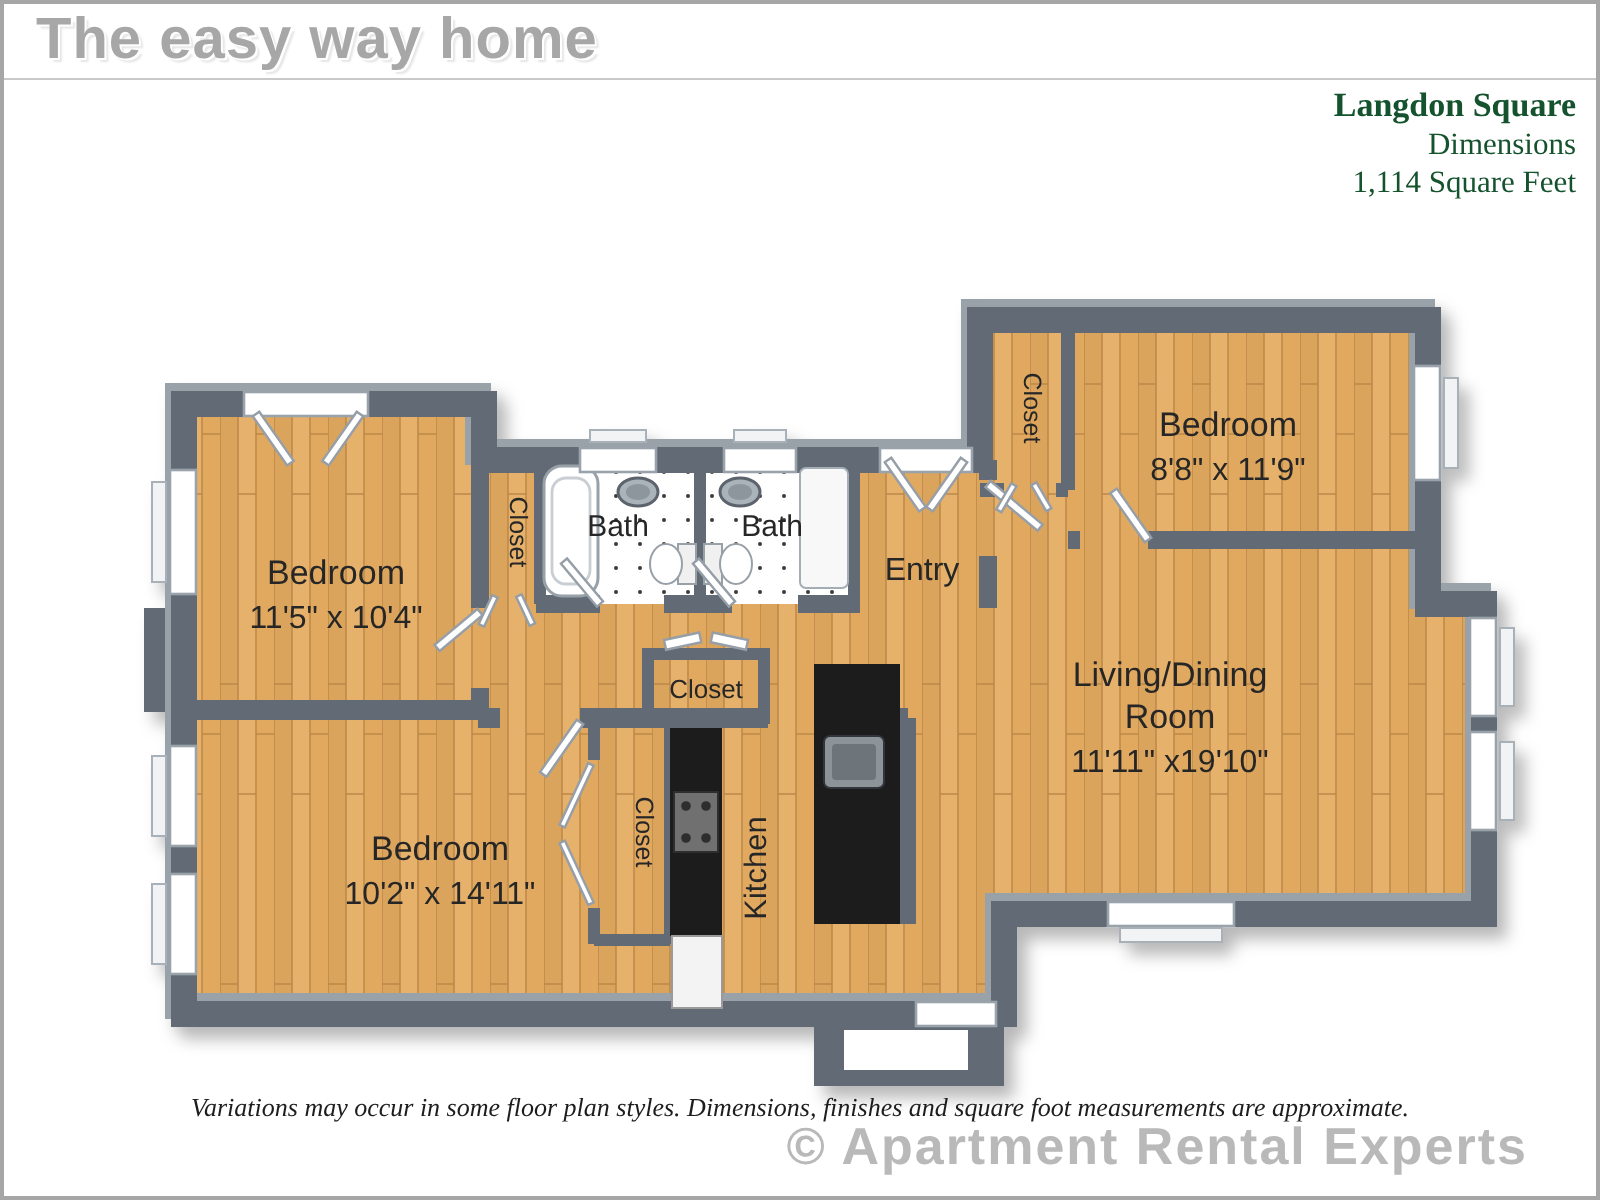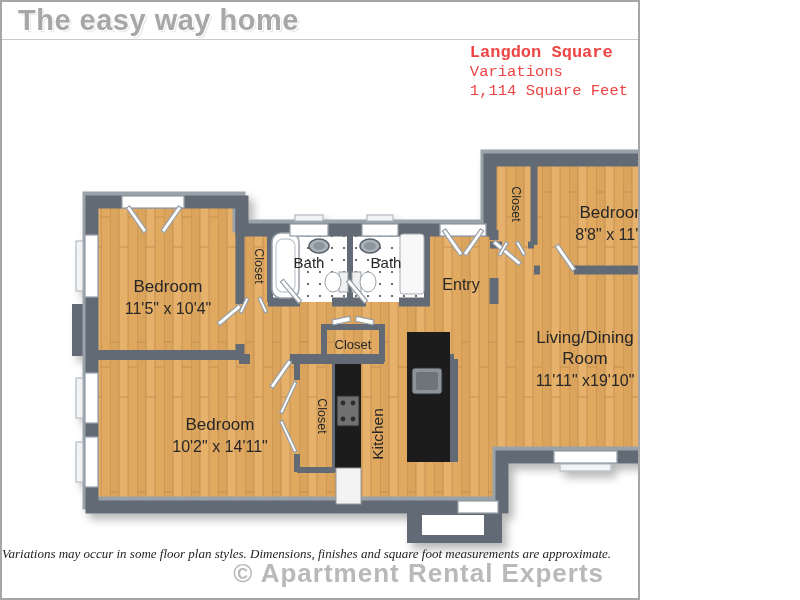--- a/index.html
+++ b/index.html
@@ -1,25 +1,25 @@
 <!DOCTYPE html>
 <html style="--wall: #626b75; --wall_top: #99a1a9; --floor_wood: #e2ab63; --counter: #1b1b1b; --tile_dot: #3a3a3a;"><head>
 <meta charset="utf-8">
 <style>
   html,body{margin:0;padding:0;background:#ffffff;}
-  .page{position:relative;width:640px;height:600px;background:#fff;border:2px solid #a6a6a6;
+  .page{position:relative;width:800px;height:600px;background:#fff;border:2px solid #a6a6a6;
         box-sizing:border-box;font-family:"Liberation Sans",sans-serif;overflow:hidden;}
   .header{position:absolute;top:0;left:0;right:0;height:37px;border-bottom:1px solid #c9c9c9;background:#fff;}
   .brand{position:absolute;top:2px;left:16px;font-size:29px;font-weight:bold;color:#a7a7a7;
          letter-spacing:.5px;text-shadow:1px 1px 0 #ffffff,2px 2px 1px rgba(0,0,0,.10);}
-  .property{position:absolute;top:41px;right:10px;
-            font-family:Liberation Mono, monospace;color:#ef4444;font-size:15.5px;line-height:19.5px;}
+  .property{position:absolute;top:41px;right:10px;text-align:right;
+            font-family:Liberation Serif, serif;color:#14532d;font-size:15.5px;line-height:19.5px;}
   .prop-name{font-weight:bold;font-size:17px;}
   .plan{position:absolute;left:0;top:0;width:800px;height:600px;}
-  .disclaimer{position:absolute;left:0;right:0;top:544px;text-align:left;
+  .disclaimer{position:absolute;left:0;right:0;top:544px;text-align:center;
               font-family:"Liberation Serif",serif;font-style:italic;font-size:13px;color:#1d1d1d;}
   .watermark{position:absolute;right:34px;top:556px;font-size:26px;font-weight:bold;color:#b9b9b9;
              letter-spacing:1px;text-shadow:1px 1px 0 #ffffff;}
   
   .wall{stroke:var(--wall,#626b75);fill:none;}
   .walltop{stroke:var(--wall_top,#99a1a9);fill:none;}
   .wallfill{fill:var(--wall,#626b75);stroke:none;}
   .woodbase{fill:var(--floor_wood,#e2ab63);}
   .counter{fill:var(--counter,#1b1b1b);stroke:none;}
   .tiledot{fill:var(--tile_dot,#3a3a3a);}
@@ -33,21 +33,21 @@
 <body>
 
 <div class="page">
 
   <div class="header">
     <div class="brand">The easy way home</div>
   </div>
 
   <div class="property">
     <div class="prop-name">Langdon Square</div>
-    <div class="prop-line">Variations</div>
+    <div class="prop-line">Dimensions</div>
     <div class="prop-line">1,114 Square Feet</div>
   </div>
 
   <svg class="plan" viewBox="0 0 800 600" xmlns="http://www.w3.org/2000/svg">
     <defs>
       <pattern id="wood" width="27" height="150" patternUnits="userSpaceOnUse">
         <rect class="woodbase" width="27" height="150"></rect>
         <rect x="0" width="9" height="150" fill="#d8a058" opacity="0.65"></rect>
         <rect x="9" width="9" height="150" fill="#eab873" opacity="0.5"></rect>
         <rect x="18" width="9" height="150" fill="#dfa75f" opacity="0.55"></rect>

